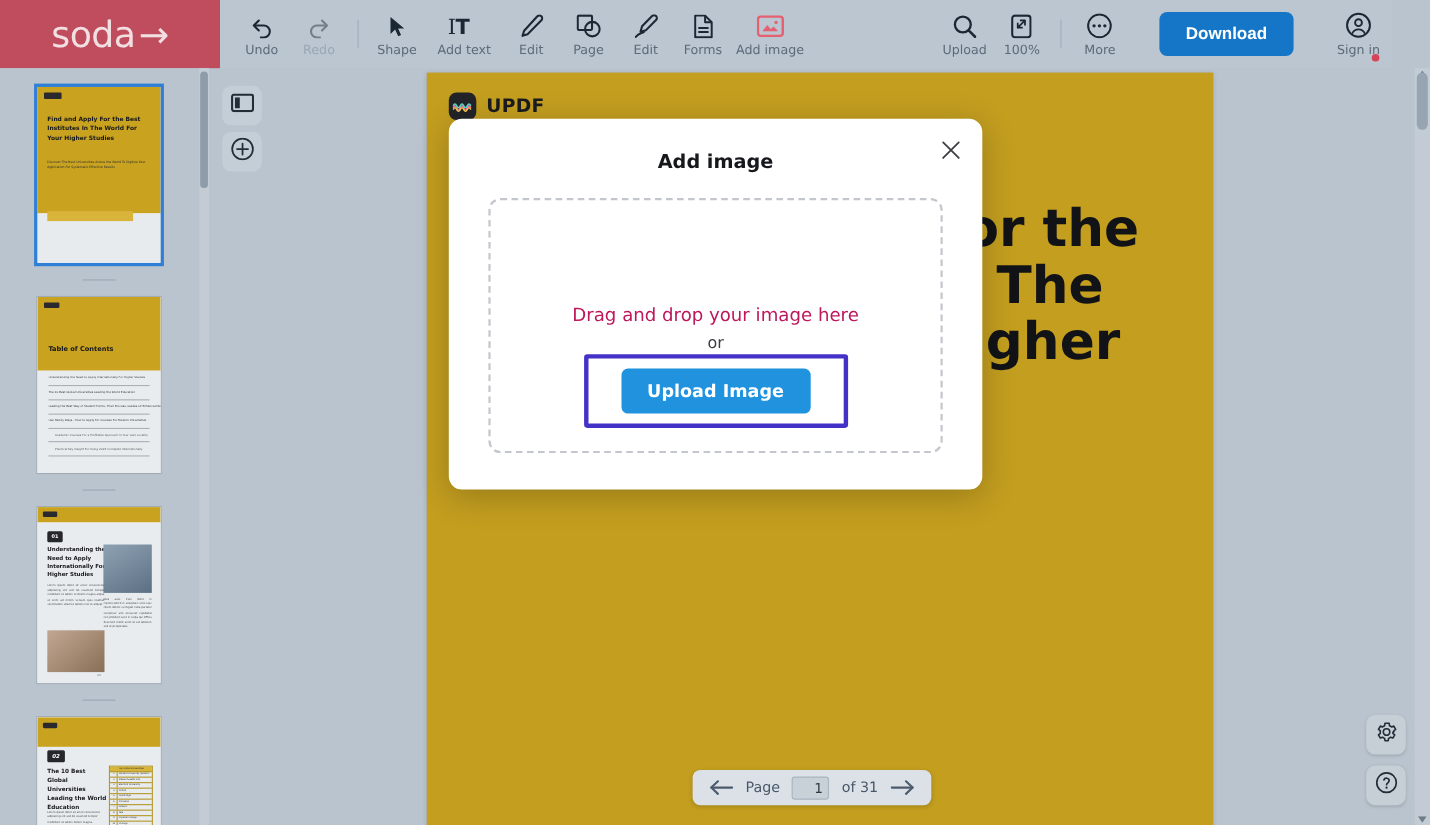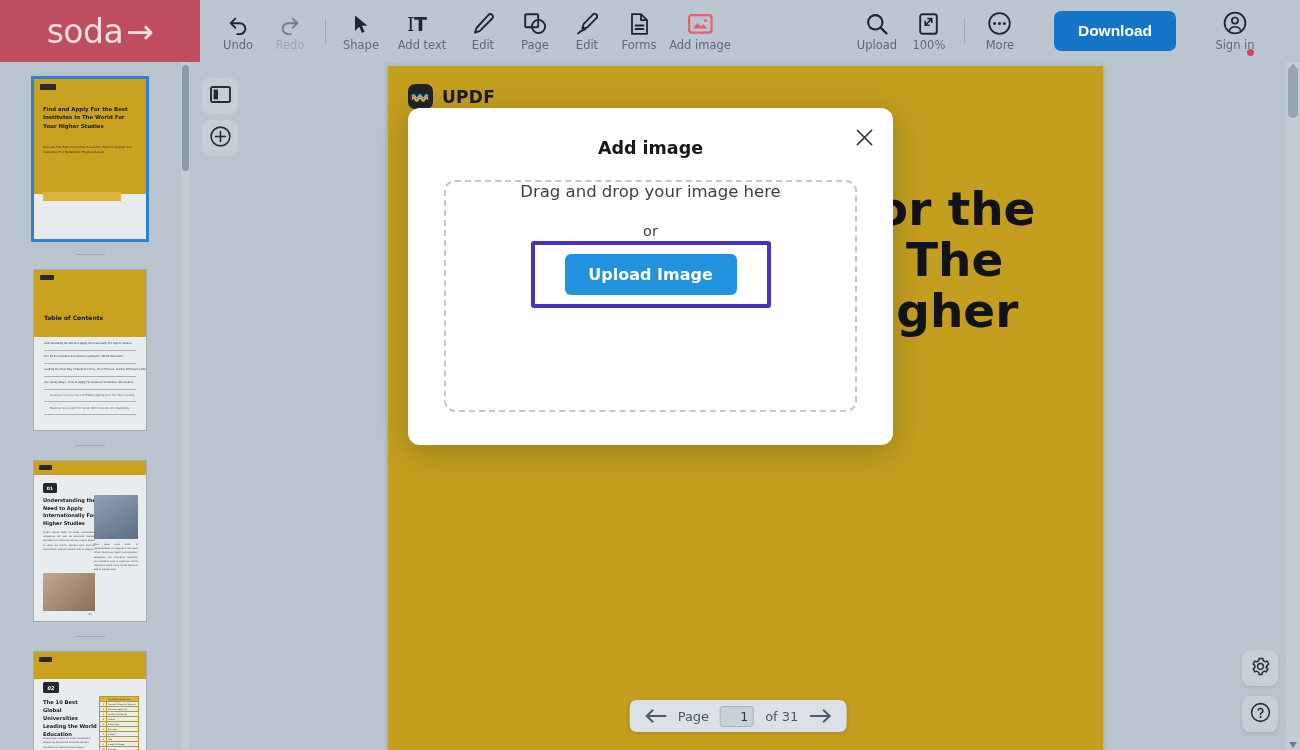--- a/index.html
+++ b/index.html
@@ -241,25 +241,26 @@
     position: absolute; top: 18px; right: 16px;
     width: 26px; height: 26px; cursor: pointer;
     display: flex; align-items: center; justify-content: center;
   }
   .dropzone {
     position: absolute; top: 72px; left: 36px; right: 36px; bottom: 33px;
     border: 2px dashed #c3c6cc; border-radius: 11px;
     display: flex; flex-direction: column; align-items: center;
   }
   .dz-text {
-    font-size: 16.5px; color: #404040;
+    margin-top: 95px;
+    font-size: 16.5px; color: #be185d;
     font-family: "DejaVu Sans", sans-serif;
   }
   .dz-or {
-    margin-top: 22px; font-size: 14.5px; color: #3c3d42;
+    margin-top: 8px; font-size: 14.5px; color: #3c3d42;
     font-family: "DejaVu Sans", sans-serif;
   }
   .upload-focus {
     margin-top: 2px;
     border: 4px solid #4432c8; border-radius: 3px;
     padding: 9px 30px;
   }
   .upload-btn {
     background: #2192dd; color: #fff;
     border: none; border-radius: 6px;

